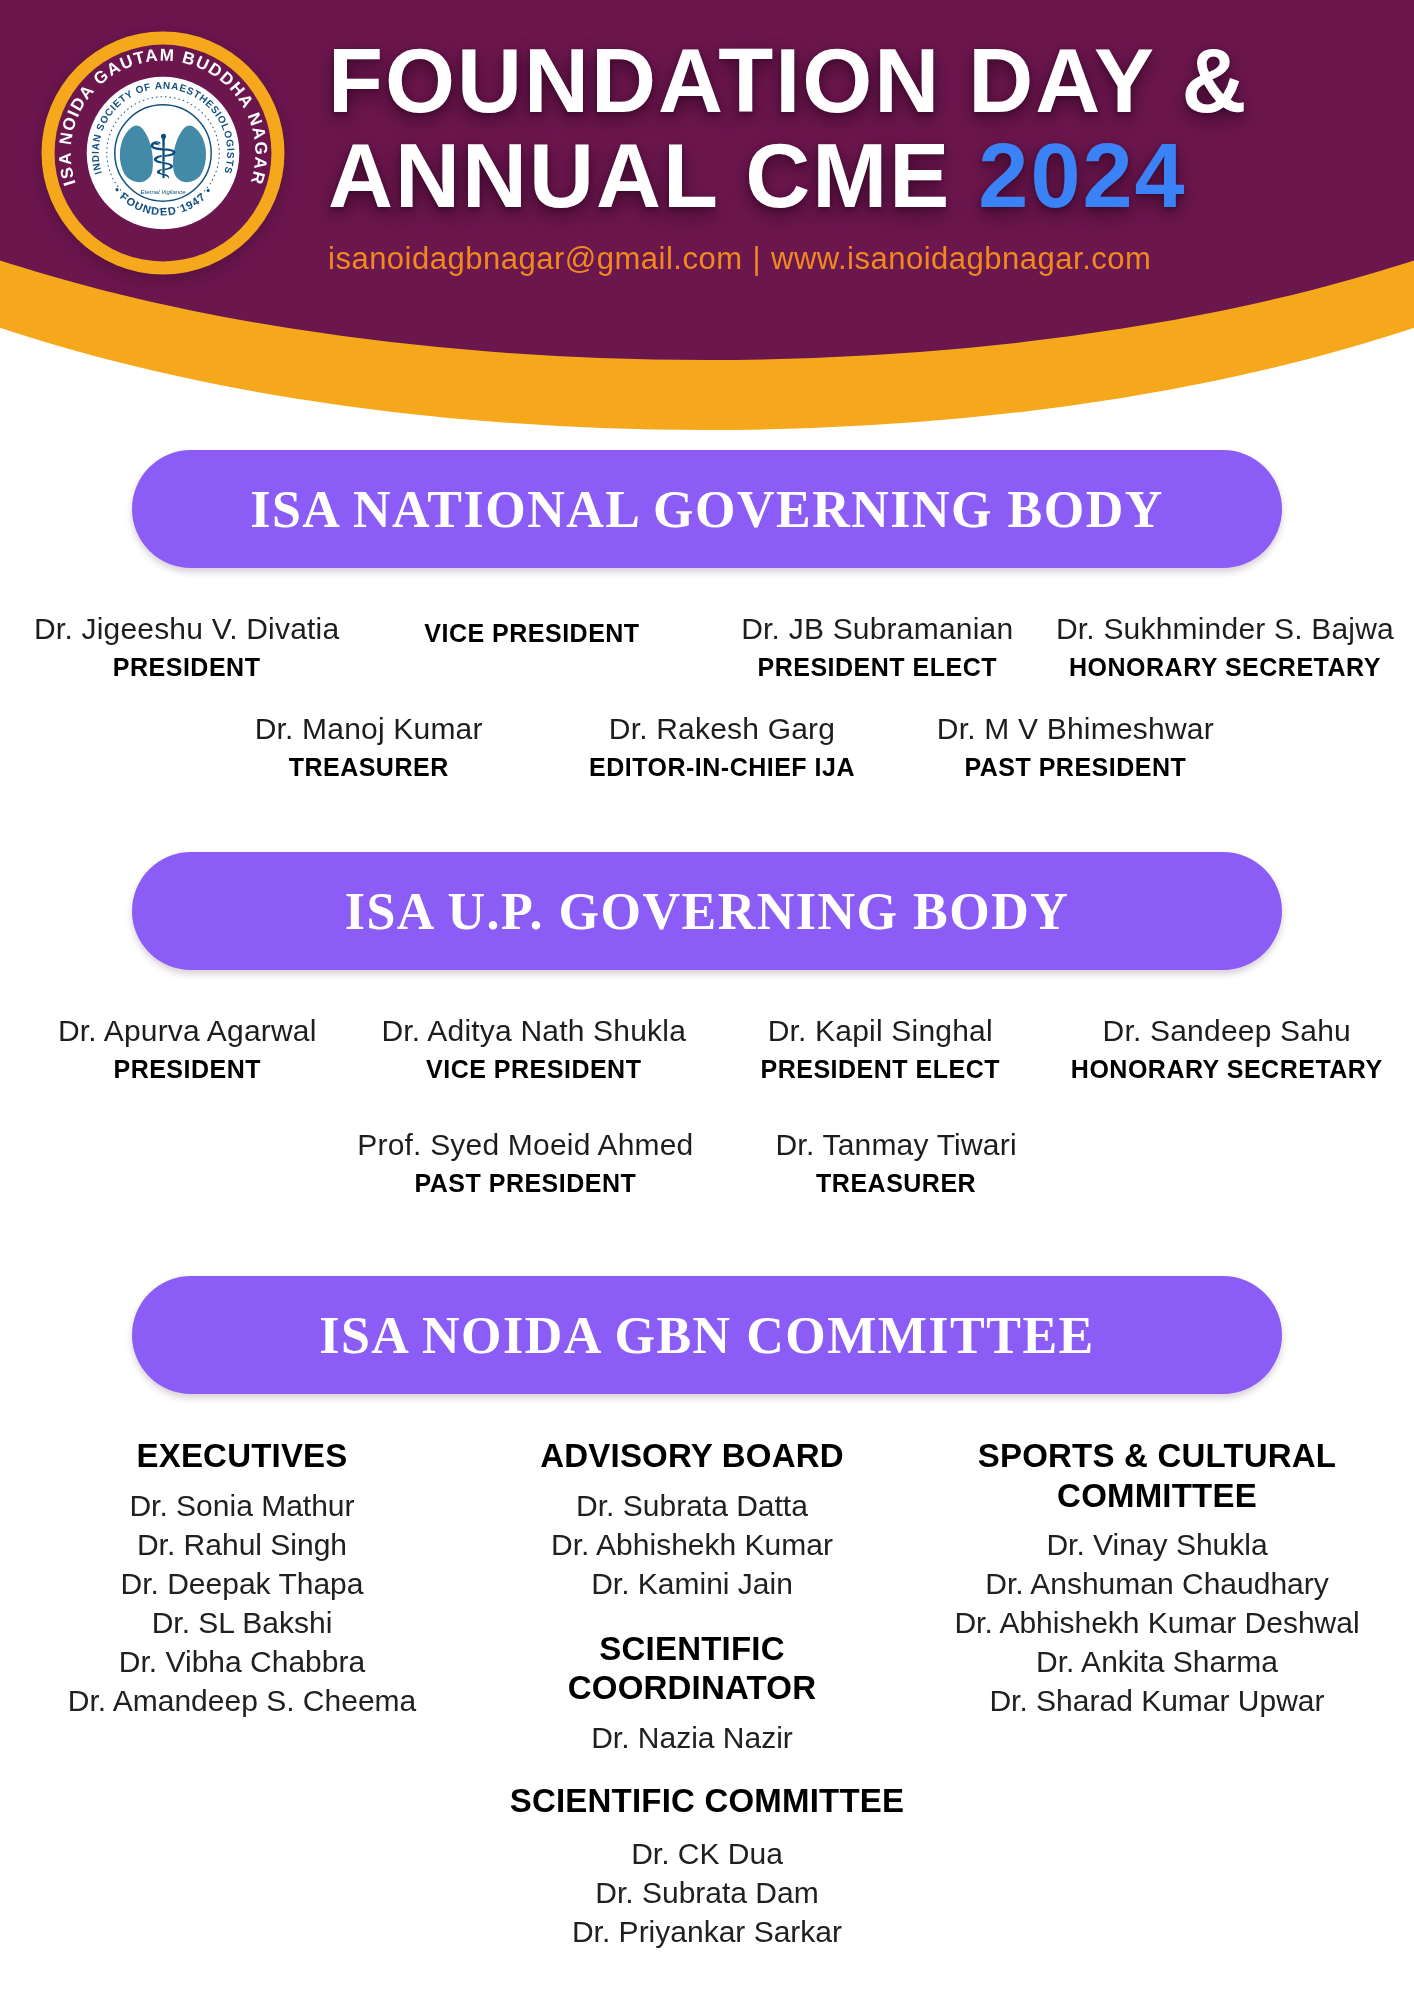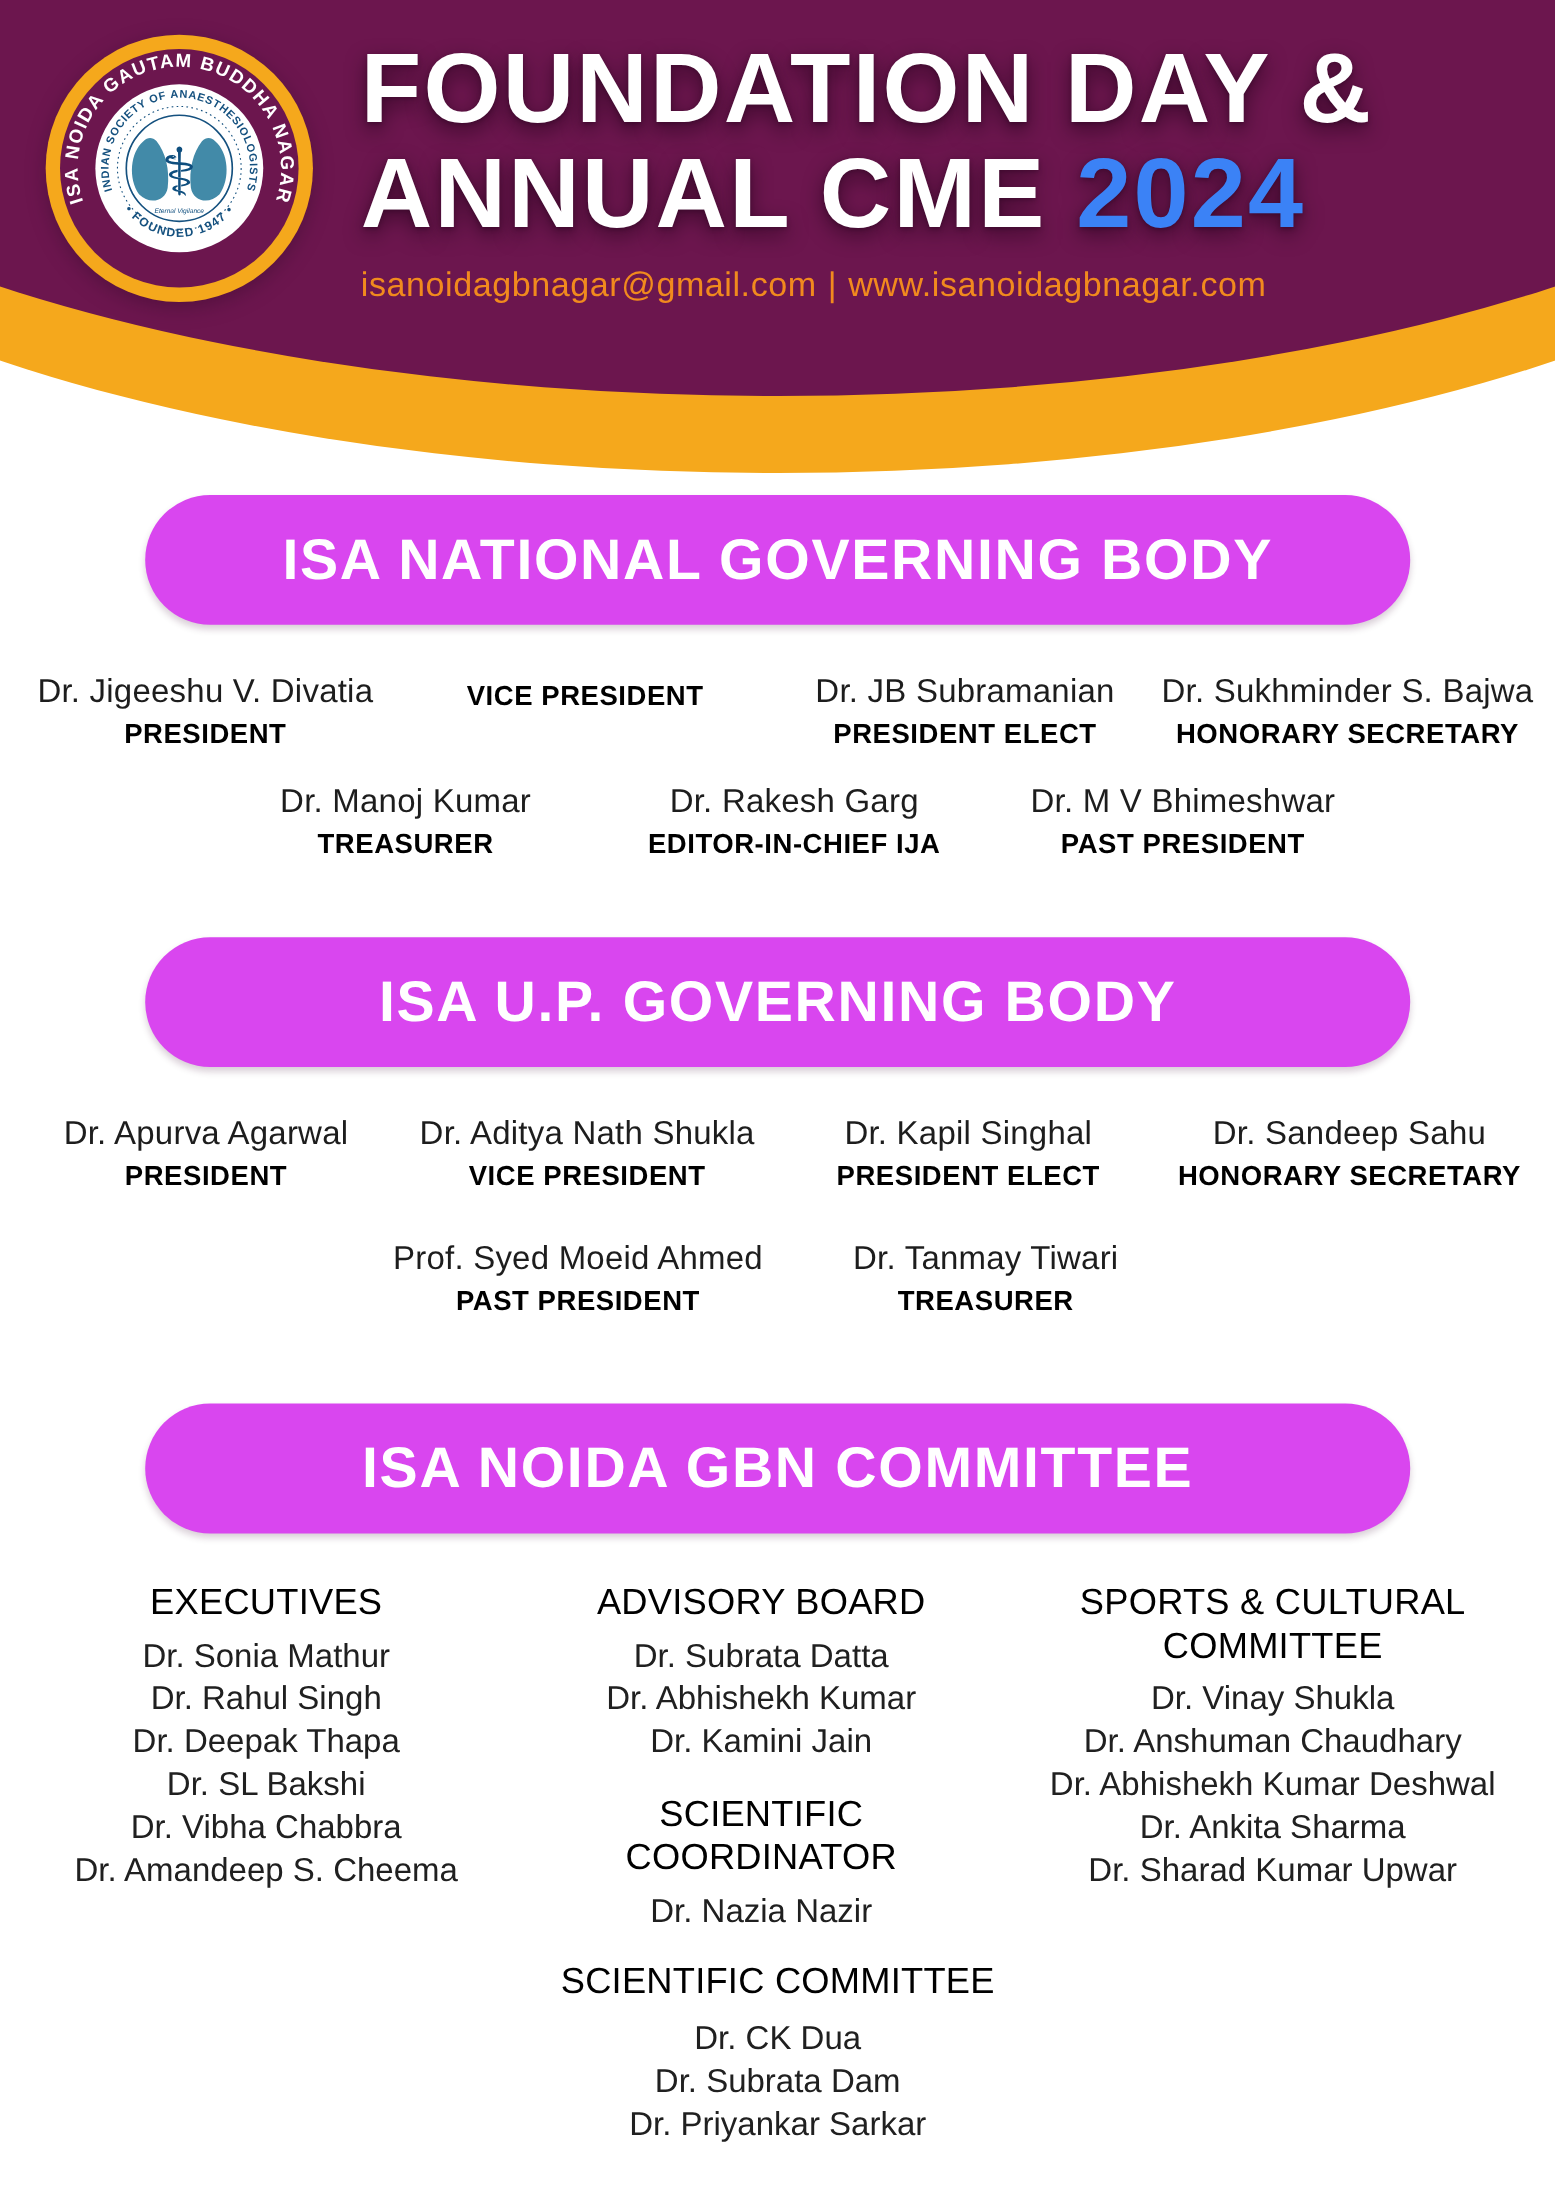--- a/index.html
+++ b/index.html
@@ -28,44 +28,45 @@
     white-space:nowrap;
   }
   .hero-title .year { color:#3b82f6; }
   .hero-contact {
     margin-top:16px; font-size:31px; color:#F18A1E; letter-spacing:.5px; white-space:nowrap;
   }
   .hero-contact .sep { padding:0 10px; }
 
   
   .banner {
-    width:1150px; height:118px; margin:0 auto; background:#d946ef;
+    width:1150px; height:118px; margin:0 auto; background:#8b5cf6;
     border-radius:59px; display:flex; align-items:center; justify-content:center;
     box-shadow: 0 4px 7px rgba(60,10,50,.2);
+    font-family: Liberation Serif, serif;
   }
   .banner span {
     color:#fff; font-weight:800; font-size:52px; letter-spacing:1.5px; white-space:nowrap;
   }
   .banner-1 { margin-top:18px; }
   .banner-2 { margin-top:70px; }
   .banner-3 { margin-top:78px; }
 
   
   .people-row { display:grid; }
   .row-4 { grid-template-columns:repeat(4,1fr); padding:0 14px; margin-top:44px; }
   .row-3 { grid-template-columns:repeat(3,1fr); width:1060px; margin:30px 0 0 192px; }
   .row-2 { display:flex; justify-content:center; gap:70px; margin-top:44px; transform:translateX(-20px); }
   .person { text-align:center; padding:0 6px; }
   .p-name { font-size:30px; color:#1d1d1d; letter-spacing:.2px; white-space:nowrap; }
   .p-role { font-size:25px; font-weight:700; color:#000; margin-top:7px; letter-spacing:.5px; white-space:nowrap; }
 
   
   .committee { display:grid; grid-template-columns:450px 450px 480px; padding:0 17px; margin-top:42px; }
   .group { text-align:center; }
-  .group-title { font-size:33px; font-weight:400; color:#000; letter-spacing:.2px; line-height:1.2; margin:0 auto;text-align:center; }
+  .group-title { font-size:33px; font-weight:700; color:#000; letter-spacing:.2px; line-height:1.2; margin:0 auto;text-align:center; }
   .gt-narrow { max-width:320px; }
   .gt-wide { max-width:410px; }
   .group-members { margin-top:10px; }
   .member { font-size:30px; color:#202020; line-height:1.3; }
   .sub-group { margin-top:26px; }
   .bottom-group { margin-top:24px; text-align:center; }
   .bottom-group .group-members { margin-top:14px; }
 </style>
 </head>
 <body>

